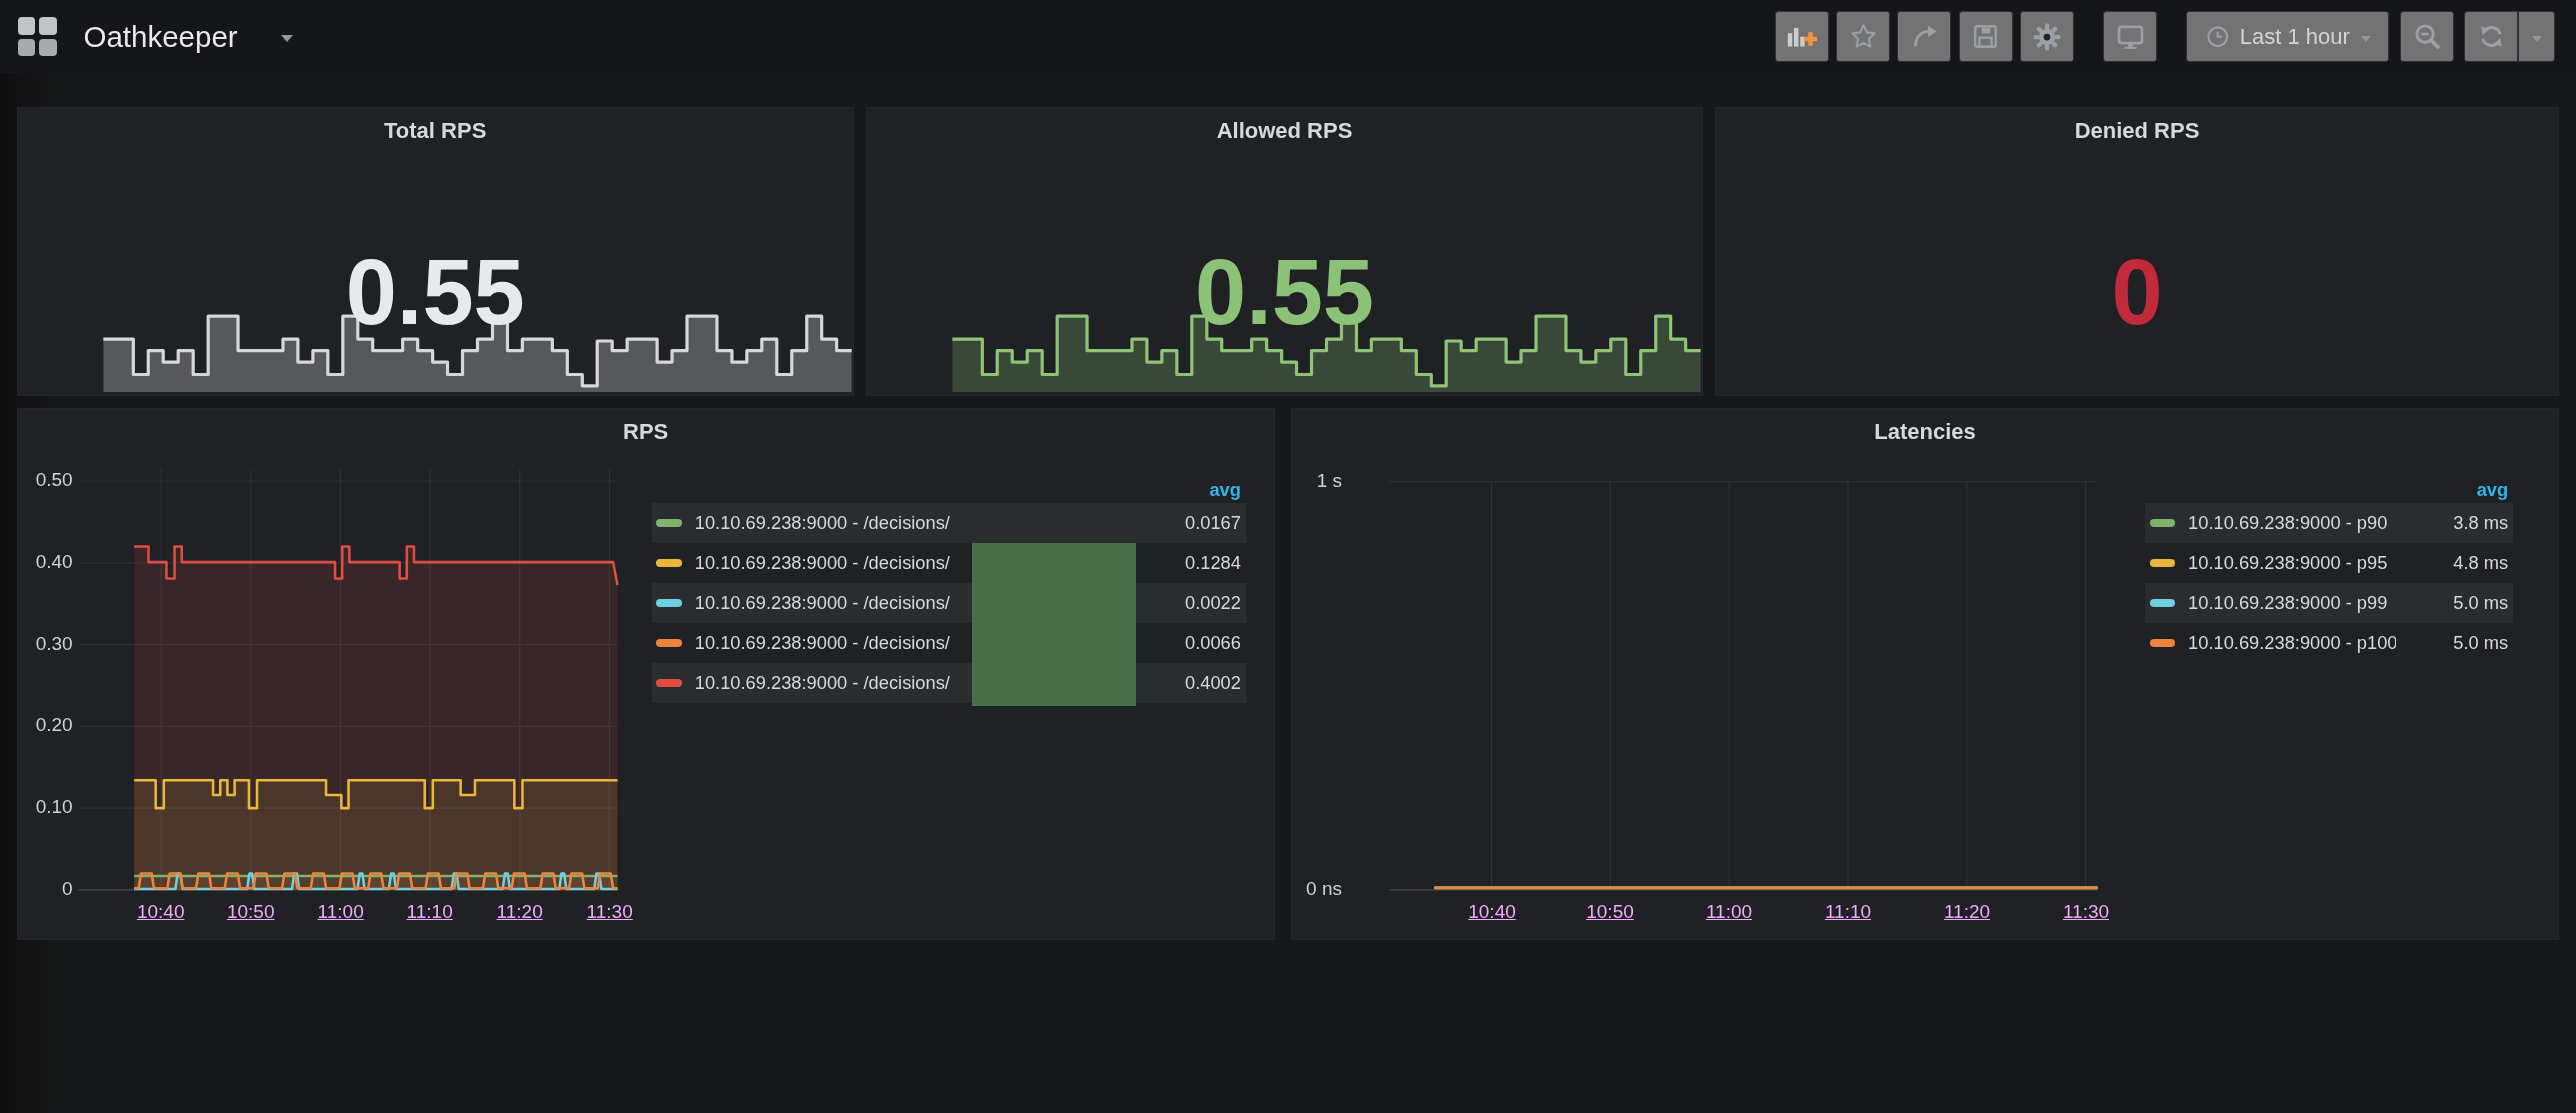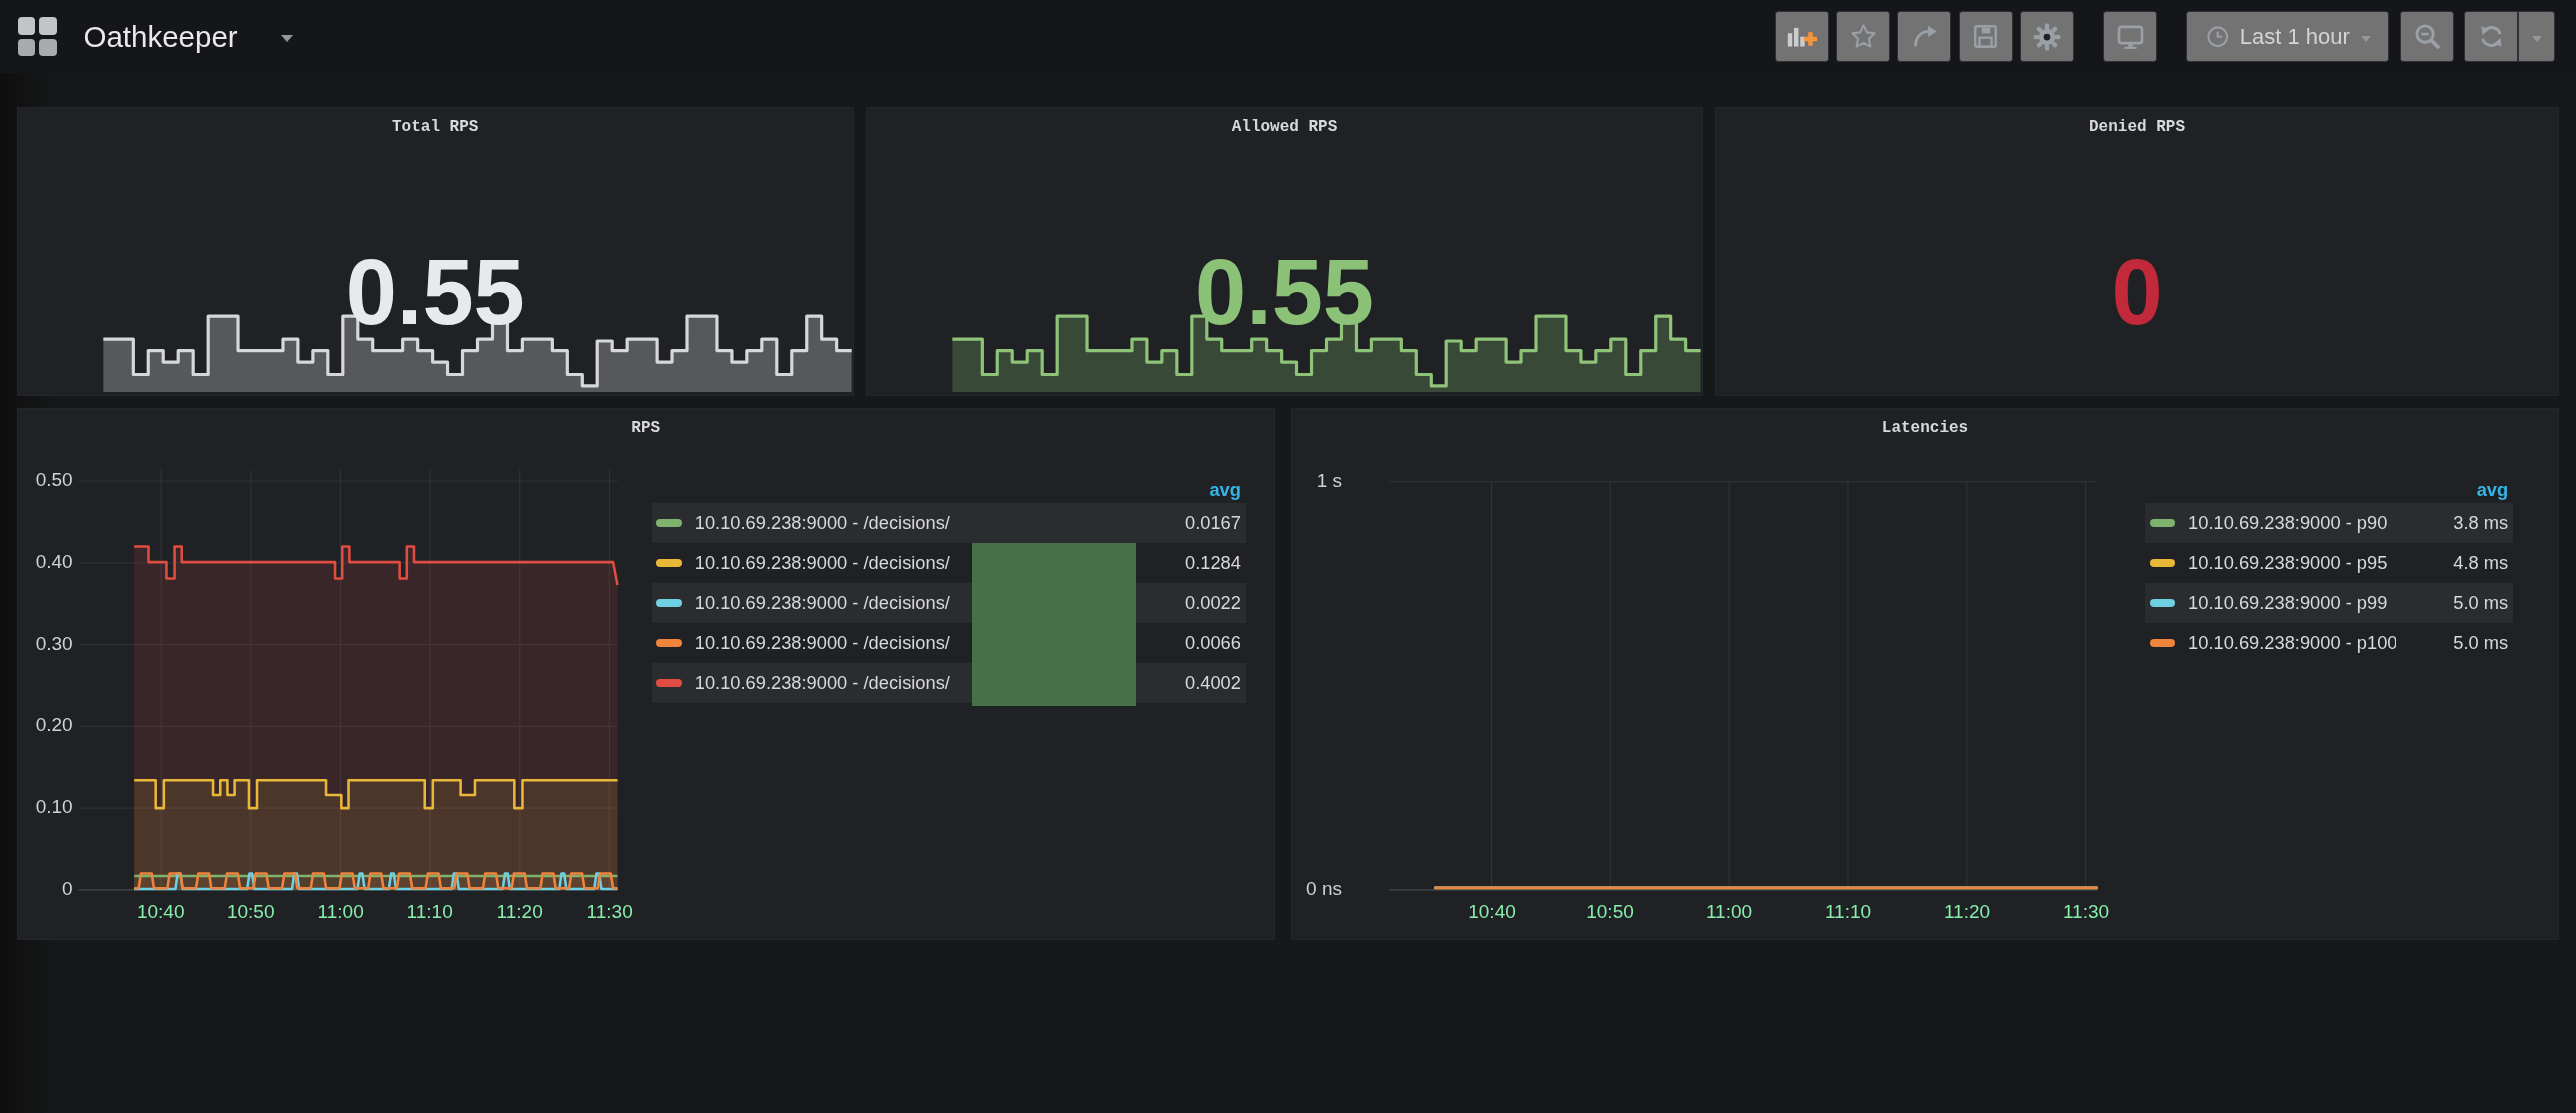--- a/index.html
+++ b/index.html
@@ -30,30 +30,30 @@
   .time-picker .tp-label { font-size:22px; color:#d3d4d6; margin:0 11px 0 9.6px; font-weight:400; }
   .time-picker .caret-down { margin-left:0; border-left-width:5.6px; border-right-width:5.6px; border-top-width:6.4px; }
   .refresh-split { display:flex; margin-left:9.6px; }
   .refresh-split .nav-btn { margin-left:0; }
   .refresh-main { border-radius:3.2px 0 0 3.2px; }
   .refresh-caret { border-radius:0 3.2px 3.2px 0; border-left:0.8px solid #2d3035; min-width:37px; }
 
   
   .panel { position:absolute; background:#1f2124; border:0.8px solid rgba(255,255,255,0.025); }
   .panel-title { position:absolute; top:10.4px; left:0; right:0; text-align:center;
-    font-size:16px; font-weight:700; color:#d8d9da; cursor:pointer; z-index:3;font-family:Liberation Mono, monospace; }
+    font-size:22px; font-weight:700; color:#d8d9da; cursor:pointer; z-index:3; }
 
   
   .stat-value { position:absolute; top:132px; left:0; right:0; text-align:center;
     font-size:92px; font-weight:700; z-index:2; }
   .spark { position:absolute; left:85px; bottom:3.2px; z-index:1; }
 
   
   svg.chart { position:absolute; left:0; top:0; }
-  .xlab { position:absolute; width:96px; text-align:center; font-size:19px; color:#86efac; pointer-events:none; }
+  .xlab { position:absolute; width:96px; text-align:center; font-size:19px; color:#f0abfc; pointer-events:none;text-decoration:underline; }
   .ylab { position:absolute; width:128px; text-align:right; font-size:19px; color:#d0d2d4; pointer-events:none; }
 
   .legend { position:absolute; font-size:18.3px; color:#d8d9da; z-index:2; }
   .legend-header { height:27px; line-height:27px; text-align:right; color:#33b5e5; font-weight:700;
     padding-right:4.8px; cursor:pointer; }
   .legend-row { height:40px; display:flex; align-items:center; padding:0 4.8px; cursor:pointer; }
   .legend-row.odd { background:rgba(255,255,255,0.05); }
   .swatch { width:25.5px; height:7.2px; border-radius:4px; margin-right:12.8px; flex:none; }
   .legend-label { flex:1; white-space:nowrap; overflow:hidden; }
   .legend-value { text-align:right; flex:none; }

